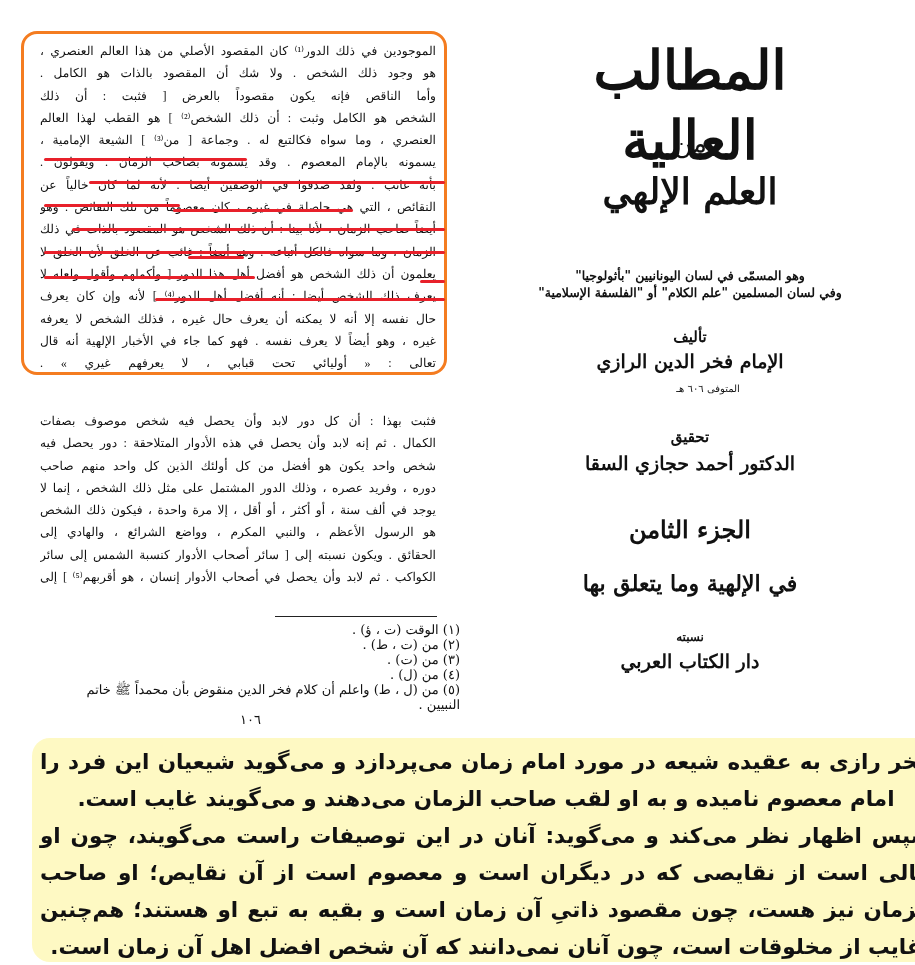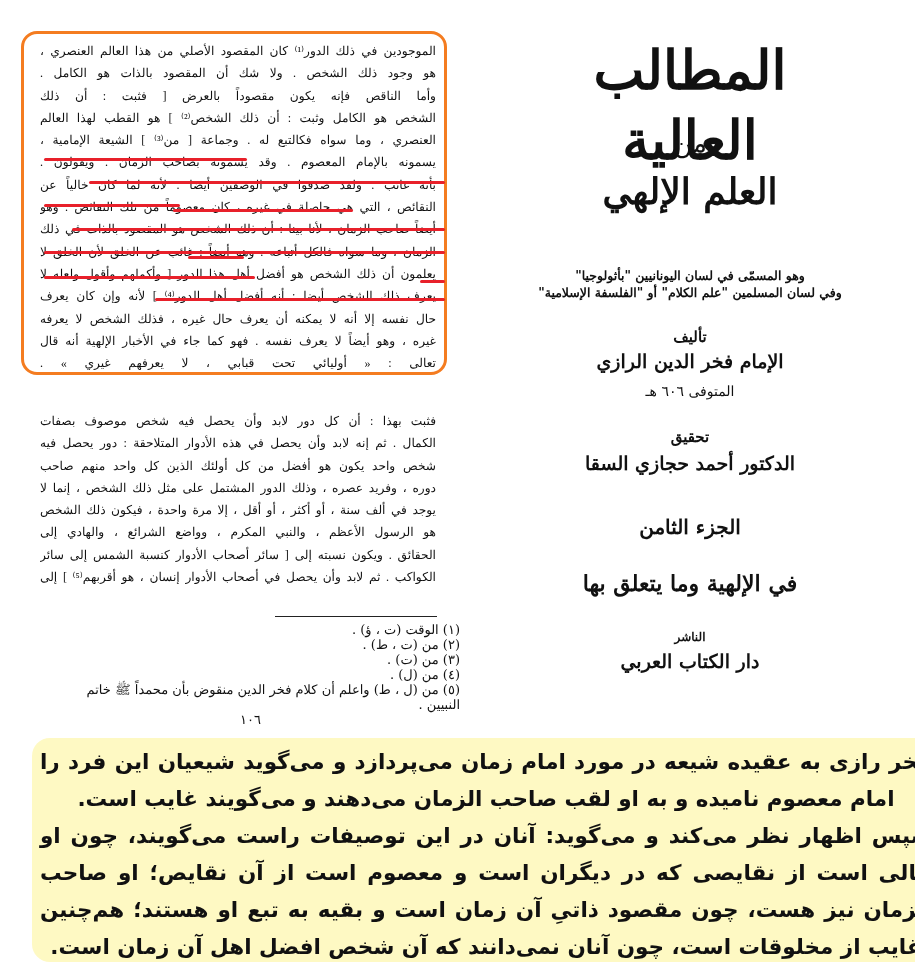--- a/index.html
+++ b/index.html
@@ -40,22 +40,22 @@
   }
   .cover .title {
     position:absolute; left:10px; width:300px; top:25px;
     font-family:"DejaVu Serif", serif; font-size:54px; font-weight:bold; line-height:70px;
   }
   .cover .min { position:absolute; left:0; width:320px; top:118px; font-size:26px; }
   .cover .subtitle { position:absolute; left:0; width:320px; top:160px; font-size:36px; font-weight:bold; }
   .cover .desc { position:absolute; left:0; width:320px; top:257px; font-size:12.5px; line-height:17px; font-weight:bold; }
   .cover .label { position:absolute; left:0; width:320px; font-size:15px; font-weight:bold; }
   .cover .name { position:absolute; left:0; width:320px; font-size:19px; font-weight:bold; }
-  .cover .small { position:absolute; left:0; width:320px; font-size:14px; }
-  .cover .volume { position:absolute; left:0; width:320px; top:505px; font-size:20px; font-weight:bold; }
+  .cover .small { position:absolute; left:18px; width:320px; font-size:10px; }
+  .cover .volume { position:absolute; left:0; width:320px; top:505px; font-size:24px; font-weight:bold; }
   .cover .volume-sub { position:absolute; left:0; width:320px; top:560px; font-size:22px; font-weight:bold; }
   .banner {
     position:absolute; left:4px; top:738px; width:908px; height:224px;
     background:#fef9c3; border-radius:18px; box-sizing:border-box;
     direction:rtl; text-align:center;
     font-family:"DejaVu Sans", sans-serif; font-weight:bold; font-size:21.5px; line-height:37px;
     color:#111; padding:5px 8px 0 8px;margin-left:28px;
   }
   .banner .bline { display:block; white-space:nowrap; text-align-last:justify; text-align:justify; }
   .banner .bline.center { text-align-last:center; }
@@ -127,21 +127,21 @@
     <div>وهو المسمّى في لسان اليونانيين "بأثولوجيا"</div>
     <div>وفي لسان المسلمين "علم الكلام" أو "الفلسفة الإسلامية"</div>
   </div>
   <div class="label" style="top:318px;">تأليف</div>
   <div class="name" style="top:340px;">الإمام فخر الدين الرازي</div>
   <div class="small" style="top:373px;">المتوفى ٦٠٦ هـ</div>
   <div class="label" style="top:418px;">تحقيق</div>
   <div class="name" style="top:442px;">الدكتور أحمد حجازي السقا</div>
   <div class="volume">الجزء الثامن</div>
   <div class="volume-sub">في الإلهية وما يتعلق بها</div>
-  <div class="label" style="top:620px; font-size:12px;">الناشر</div>
+  <div class="label" style="top:620px; font-size:12px;">نسبته</div>
   <div class="name" style="top:640px;">دار الكتاب العربي</div>
 </div>
 
 <div class="banner">
   <span class="bline">فخر رازی به عقیده شیعه در مورد امام زمان می‌پردازد و می‌گوید شیعیان این فرد را</span>
   <span class="bline center">امام معصوم نامیده و به او لقب صاحب الزمان می‌دهند و می‌گویند غایب است.</span>
   <span class="bline">سپس اظهار نظر می‌کند و می‌گوید: آنان در این توصیفات راست می‌گویند، چون او</span>
   <span class="bline">خالی است از نقایصی که در دیگران است و معصوم است از آن نقایص؛ او صاحب</span>
   <span class="bline">الزمان نیز هست، چون مقصود ذاتیِ آن زمان است و بقیه به تبع او هستند؛ هم‌چنین</span>
   <span class="bline center">غایب از مخلوقات است، چون آنان نمی‌دانند که آن شخص افضل اهل آن زمان است.</span>

